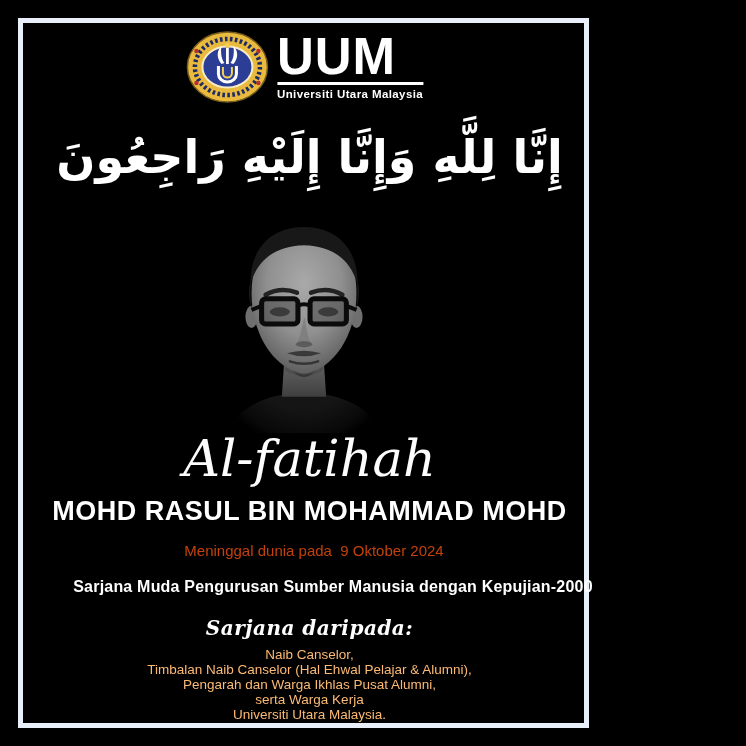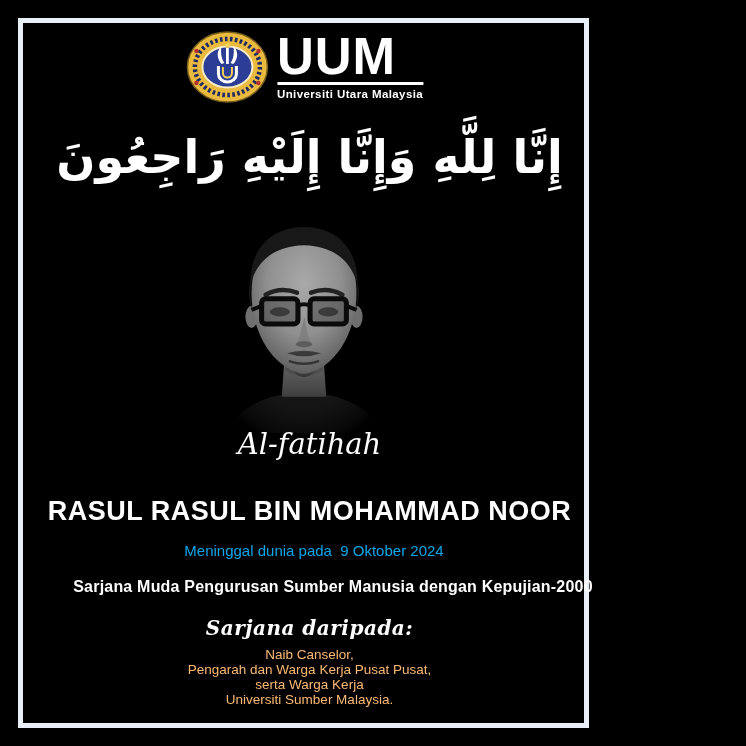--- a/index.html
+++ b/index.html
@@ -34,24 +34,24 @@
     font-size:46px; font-weight:bold; color:#fff;
   }
 
   
   .portrait-wrap { position:absolute; top:219px; left:50%; transform:translateX(-50%); }
   .portrait { width:172px; height:214px; display:block; }
 
   
   .alfatihah {
     top:426px; font-family:"DejaVu Serif", serif; font-style:italic;
-    font-size:29px; line-height:1.3; color:#fdfdfd;
+    font-size:51px; line-height:1.3; color:#fdfdfd;
   }
   .deceased { top:496px; font-size:27px; font-weight:bold; letter-spacing:0.5px; }
-  .death    { top:542px; font-size:15px; color:#0ea5e9; white-space:pre;padding-left:9px; }
+  .death    { top:542px; font-size:15px; color:#c2410c; white-space:pre;padding-left:9px; }
   .qualification { top:578px; font-size:16px; font-weight:bold; letter-spacing:0.2px;padding-left:47px; }
 
   
   .condolence-heading {
     top:616px; font-family:"DejaVu Serif", serif; font-style:italic;
     font-weight:bold; font-size:20px; letter-spacing:0.5px;
   }
   .senders { top:647px; font-size:13.5px; line-height:15px; color:#fdba74; }
   .senders div { margin:0; }
 </style>
@@ -126,24 +126,25 @@
       <path d="M85,98 C83,108 81,116 79,121 Q85,127 91,121 C89,116 87,108 86,98" fill="#7c7c7c" opacity="0.8"></path>
       <ellipse cx="85" cy="124" rx="8" ry="3" fill="#4c4c4c" opacity="0.7"></ellipse>
       <path d="M68,133 Q85,128 102,133 Q85,139 68,133" fill="#2f2f2f" opacity="0.85"></path>
       <path d="M71,141 Q85,146 99,141" stroke="#353535" stroke-width="2.5" fill="none" stroke-linecap="round"></path>
       <path d="M74,150 Q85,158 96,150 Q85,163 74,150" fill="#2c2c2c" opacity="0.7"></path>
       <rect x="0" y="0" width="170" height="212" fill="url(#fadeG)"></rect>
     </svg>
   </div>
 
   <div class="abs-center alfatihah">Al-fatihah</div>
-  <div class="abs-center deceased">RASUL RASUL BIN MOHAMMAD NOOR</div>
+  <div class="abs-center deceased">MOHD RASUL BIN MOHAMMAD MOHD</div>
   <div class="abs-center death">Meninggal dunia pada  9 Oktober 2024</div>
   <div class="abs-center qualification">Sarjana Muda Pengurusan Sumber Manusia dengan Kepujian-2000</div>
 
   <div class="abs-center condolence-heading">Sarjana daripada:</div>
   <div class="abs-center senders">
     <div>Naib Canselor,</div>
-    <div>Pengarah dan Warga Kerja Pusat Pusat,</div>
+    <div>Timbalan Naib Canselor (Hal Ehwal Pelajar &amp; Alumni),</div>
+    <div>Pengarah dan Warga Ikhlas Pusat Alumni,</div>
     <div>serta Warga Kerja</div>
-    <div>Universiti Sumber Malaysia.</div>
+    <div>Universiti Utara Malaysia.</div>
   </div>
 </div>
 
 </body></html>

